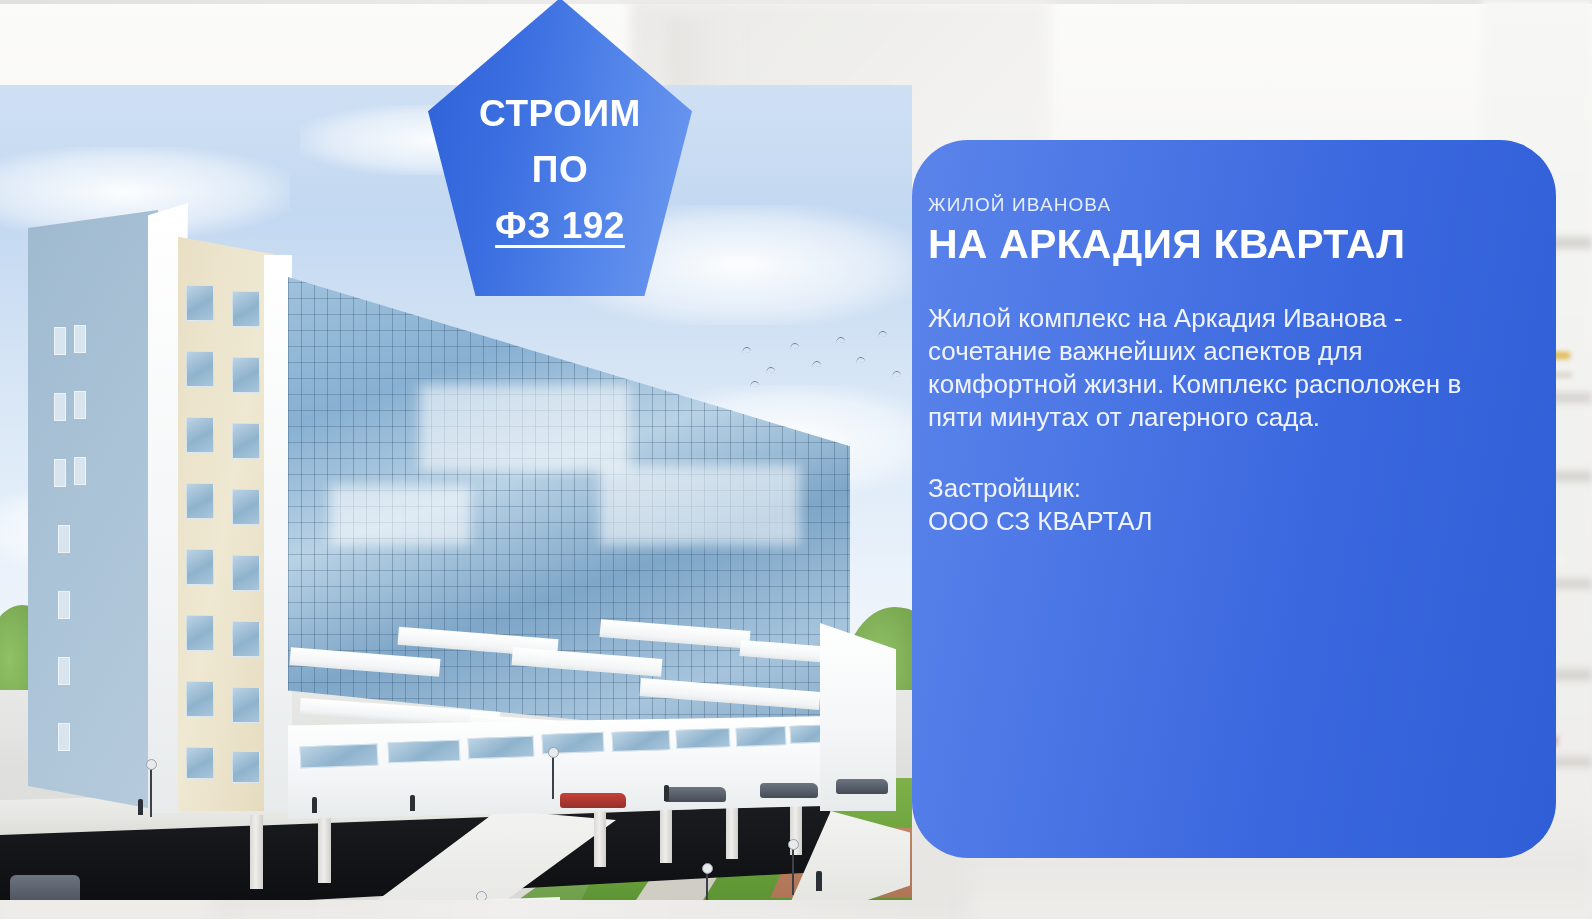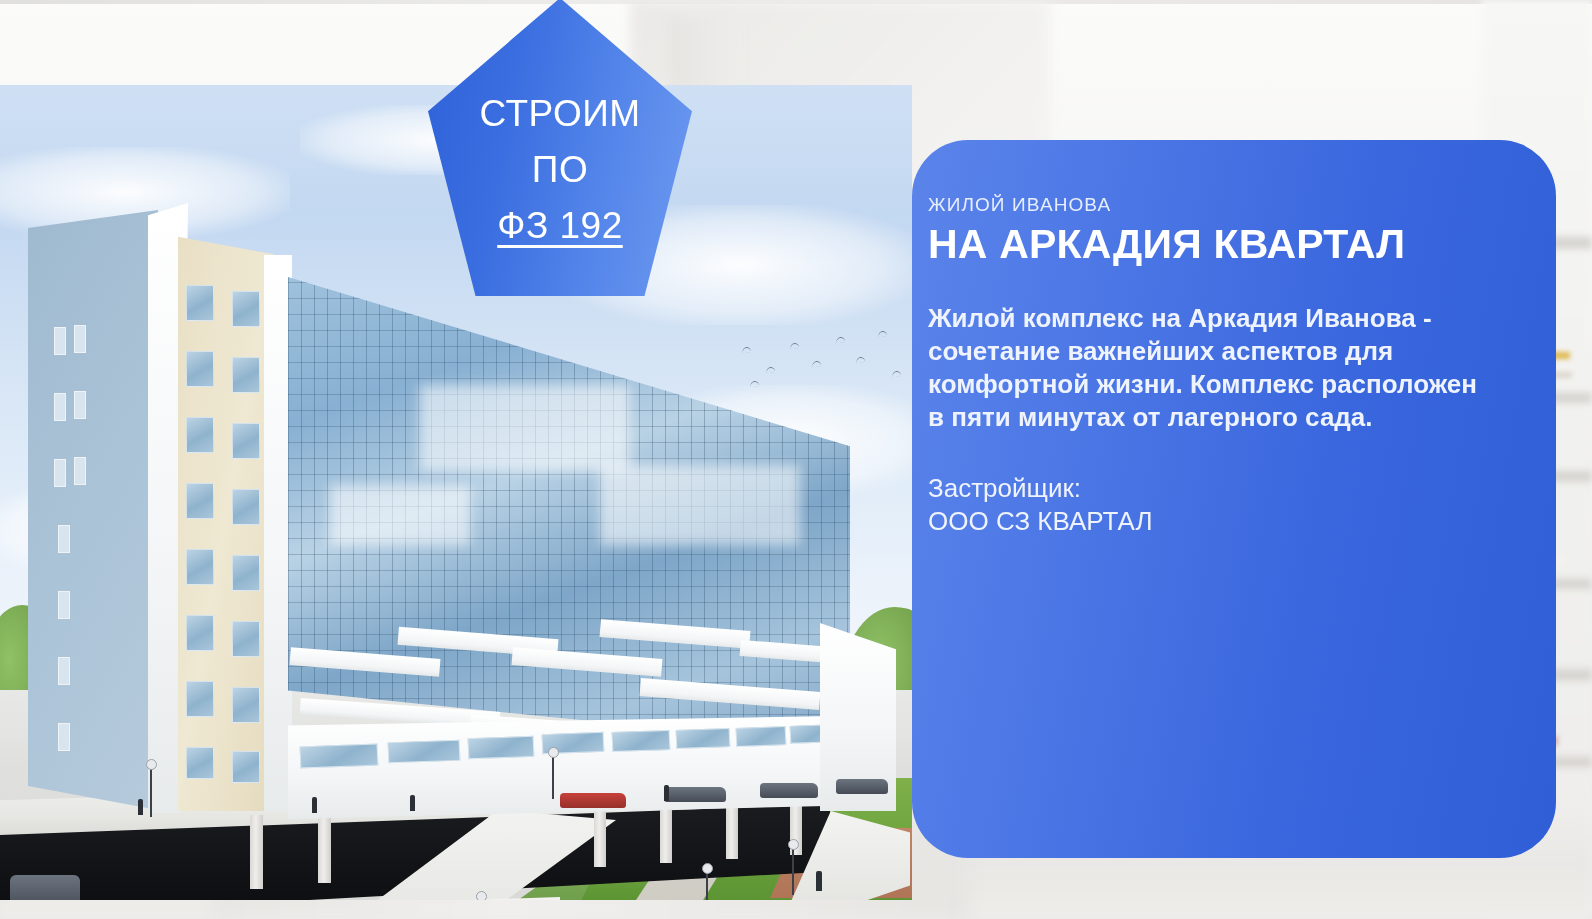--- a/index.html
+++ b/index.html
@@ -219,21 +219,21 @@
     flex-direction: column;
     align-items: center;
     justify-content: flex-start;
     padding-top: 88px;
     box-sizing: border-box;
   }
   .pent-line {
     color: #ffffff;
     font-size: 37px;
     line-height: 56px;
-    font-weight: 400;
+    font-weight: 700;
     letter-spacing: .5px;
     text-align: left;
   }
   .pent-line.underlined {
     text-decoration: underline;
     text-underline-offset: 7px;
     text-decoration-thickness: 3px;
   }
 
   
@@ -258,21 +258,21 @@
     color: #ffffff;
     font-size: 41px;
     font-weight: 700;
     letter-spacing: .2px;
     margin: 0 0 34px 0;
     line-height: 48px;
   }
   .body-text {
     color: #eef3fe;
     font-size: 26px;
-    font-weight: 700;
+    font-weight: 400;
     line-height: 33px;
     margin: 0 0 38px 0;
     max-width: 590px;
   }
   .field { margin: 0 0 36px 0; }
   .field-label,
   .field-value {
     color: #eef3fe;
     font-size: 26px;
     font-weight: 300;

